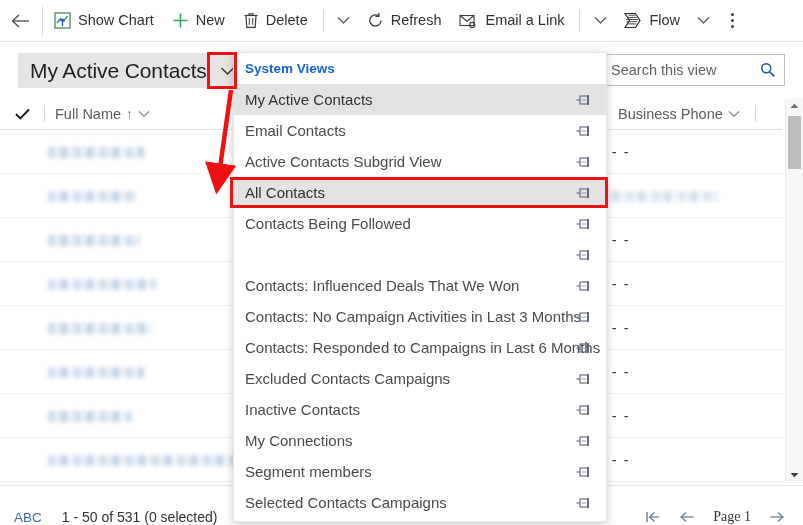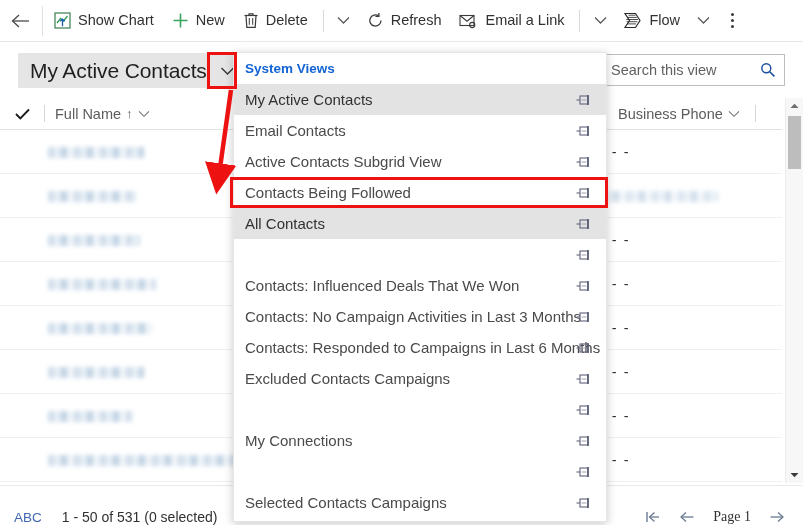--- a/index.html
+++ b/index.html
@@ -524,39 +524,39 @@
         </div>
         <div class="fly-item">
           <span>Active Contacts Subgrid View</span>
           <svg class="pin" viewBox="0 0 16 12">
             <path d="M0.5 6 H4" stroke="#6b6f85" stroke-width="1.2"></path>
             <rect x="4" y="2" width="8" height="8" fill="none" stroke="#6b6f85" stroke-width="1.2"></rect>
             <path d="M12 1 V11" stroke="#4a4f66" stroke-width="1.4"></path>
             <path d="M5.6 6 H10.4" stroke="#9aa0b5" stroke-width="1"></path>
           </svg>
         </div>
-        <div class="fly-item">
-          <span>Contacts Being Followed</span>
-          <svg class="pin" viewBox="0 0 16 12">
-            <path d="M0.5 6 H4" stroke="#6b6f85" stroke-width="1.2"></path>
-            <rect x="4" y="2" width="8" height="8" fill="none" stroke="#6b6f85" stroke-width="1.2"></rect>
-            <path d="M12 1 V11" stroke="#4a4f66" stroke-width="1.4"></path>
-            <path d="M5.6 6 H10.4" stroke="#9aa0b5" stroke-width="1"></path>
-          </svg>
-        </div>
         <div class="fly-item sel">
           <span>All Contacts</span>
           <svg class="pin" viewBox="0 0 16 12">
             <path d="M0.5 6 H4" stroke="#6b6f85" stroke-width="1.2"></path>
             <rect x="4" y="2" width="8" height="8" fill="none" stroke="#6b6f85" stroke-width="1.2"></rect>
             <path d="M12 1 V11" stroke="#4a4f66" stroke-width="1.4"></path>
             <path d="M5.6 6 H10.4" stroke="#9aa0b5" stroke-width="1"></path>
           </svg>
         </div>
         <div class="fly-item">
+          <span>Contacts Being Followed</span>
+          <svg class="pin" viewBox="0 0 16 12">
+            <path d="M0.5 6 H4" stroke="#6b6f85" stroke-width="1.2"></path>
+            <rect x="4" y="2" width="8" height="8" fill="none" stroke="#6b6f85" stroke-width="1.2"></rect>
+            <path d="M12 1 V11" stroke="#4a4f66" stroke-width="1.4"></path>
+            <path d="M5.6 6 H10.4" stroke="#9aa0b5" stroke-width="1"></path>
+          </svg>
+        </div>
+        <div class="fly-item">
           <svg class="pin" viewBox="0 0 16 12">
             <path d="M0.5 6 H4" stroke="#6b6f85" stroke-width="1.2"></path>
             <rect x="4" y="2" width="8" height="8" fill="none" stroke="#6b6f85" stroke-width="1.2"></rect>
             <path d="M12 1 V11" stroke="#4a4f66" stroke-width="1.4"></path>
             <path d="M5.6 6 H10.4" stroke="#9aa0b5" stroke-width="1"></path>
           </svg>
         </div>
         <div class="fly-item">
           <span>Contacts: Influenced Deals That We Won</span>
           <svg class="pin" viewBox="0 0 16 12">
@@ -587,37 +587,39 @@
         <div class="fly-item">
           <span>Excluded Contacts Campaigns</span>
           <svg class="pin" viewBox="0 0 16 12">
             <path d="M0.5 6 H4" stroke="#6b6f85" stroke-width="1.2"></path>
             <rect x="4" y="2" width="8" height="8" fill="none" stroke="#6b6f85" stroke-width="1.2"></rect>
             <path d="M12 1 V11" stroke="#4a4f66" stroke-width="1.4"></path>
             <path d="M5.6 6 H10.4" stroke="#9aa0b5" stroke-width="1"></path>
           </svg>
         </div>
         <div class="fly-item">
+          <span>Inactive Contacts</span>
           <svg class="pin" viewBox="0 0 16 12">
             <path d="M0.5 6 H4" stroke="#6b6f85" stroke-width="1.2"></path>
             <rect x="4" y="2" width="8" height="8" fill="none" stroke="#6b6f85" stroke-width="1.2"></rect>
             <path d="M12 1 V11" stroke="#4a4f66" stroke-width="1.4"></path>
             <path d="M5.6 6 H10.4" stroke="#9aa0b5" stroke-width="1"></path>
           </svg>
         </div>
         <div class="fly-item">
           <span>My Connections</span>
           <svg class="pin" viewBox="0 0 16 12">
             <path d="M0.5 6 H4" stroke="#6b6f85" stroke-width="1.2"></path>
             <rect x="4" y="2" width="8" height="8" fill="none" stroke="#6b6f85" stroke-width="1.2"></rect>
             <path d="M12 1 V11" stroke="#4a4f66" stroke-width="1.4"></path>
             <path d="M5.6 6 H10.4" stroke="#9aa0b5" stroke-width="1"></path>
           </svg>
         </div>
         <div class="fly-item">
+          <span>Segment members</span>
           <svg class="pin" viewBox="0 0 16 12">
             <path d="M0.5 6 H4" stroke="#6b6f85" stroke-width="1.2"></path>
             <rect x="4" y="2" width="8" height="8" fill="none" stroke="#6b6f85" stroke-width="1.2"></rect>
             <path d="M12 1 V11" stroke="#4a4f66" stroke-width="1.4"></path>
             <path d="M5.6 6 H10.4" stroke="#9aa0b5" stroke-width="1"></path>
           </svg>
         </div>
         <div class="fly-item">
           <span>Selected Contacts Campaigns</span>
           <svg class="pin" viewBox="0 0 16 12">

